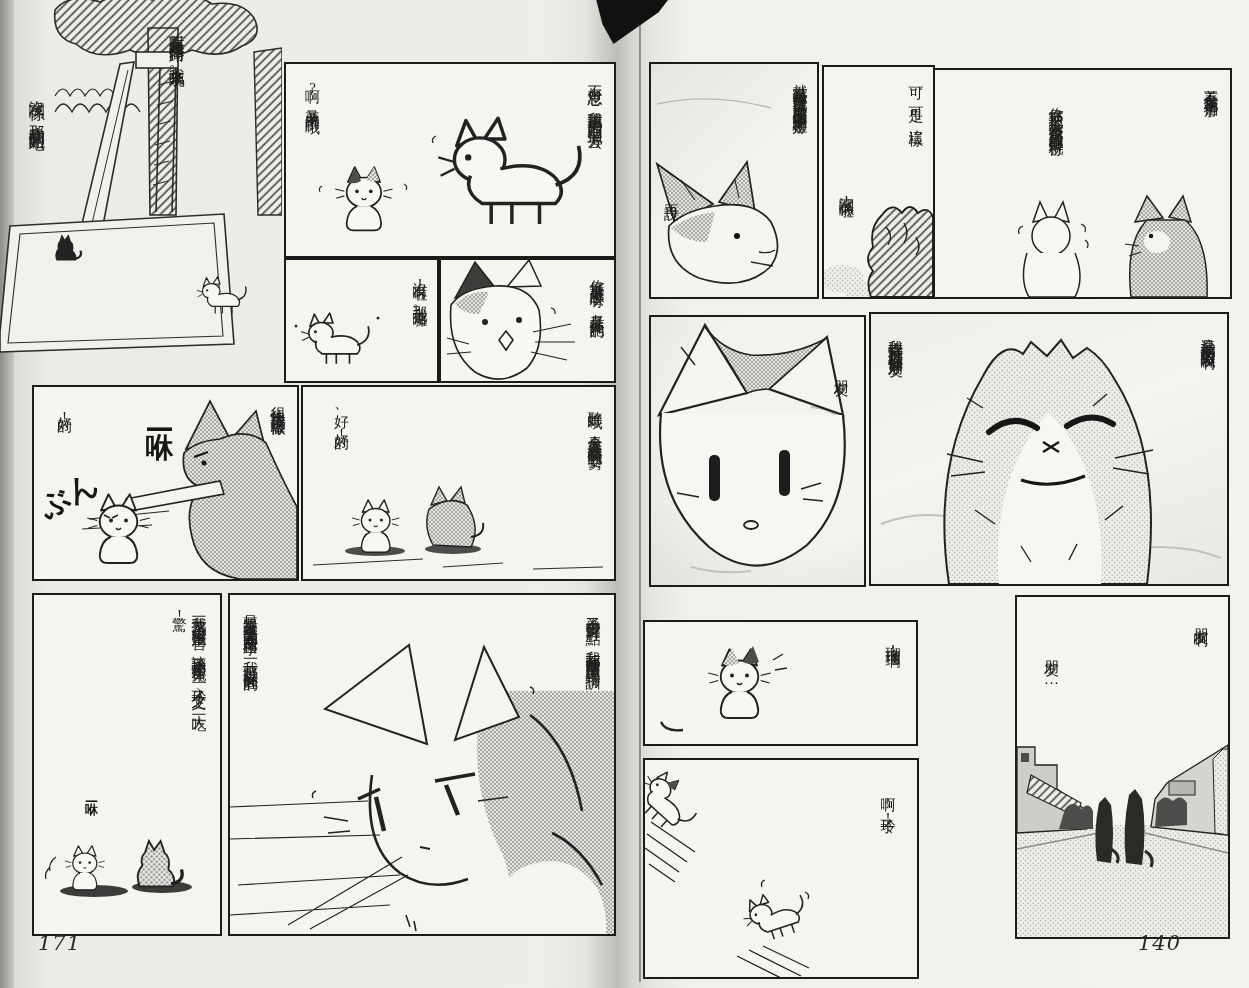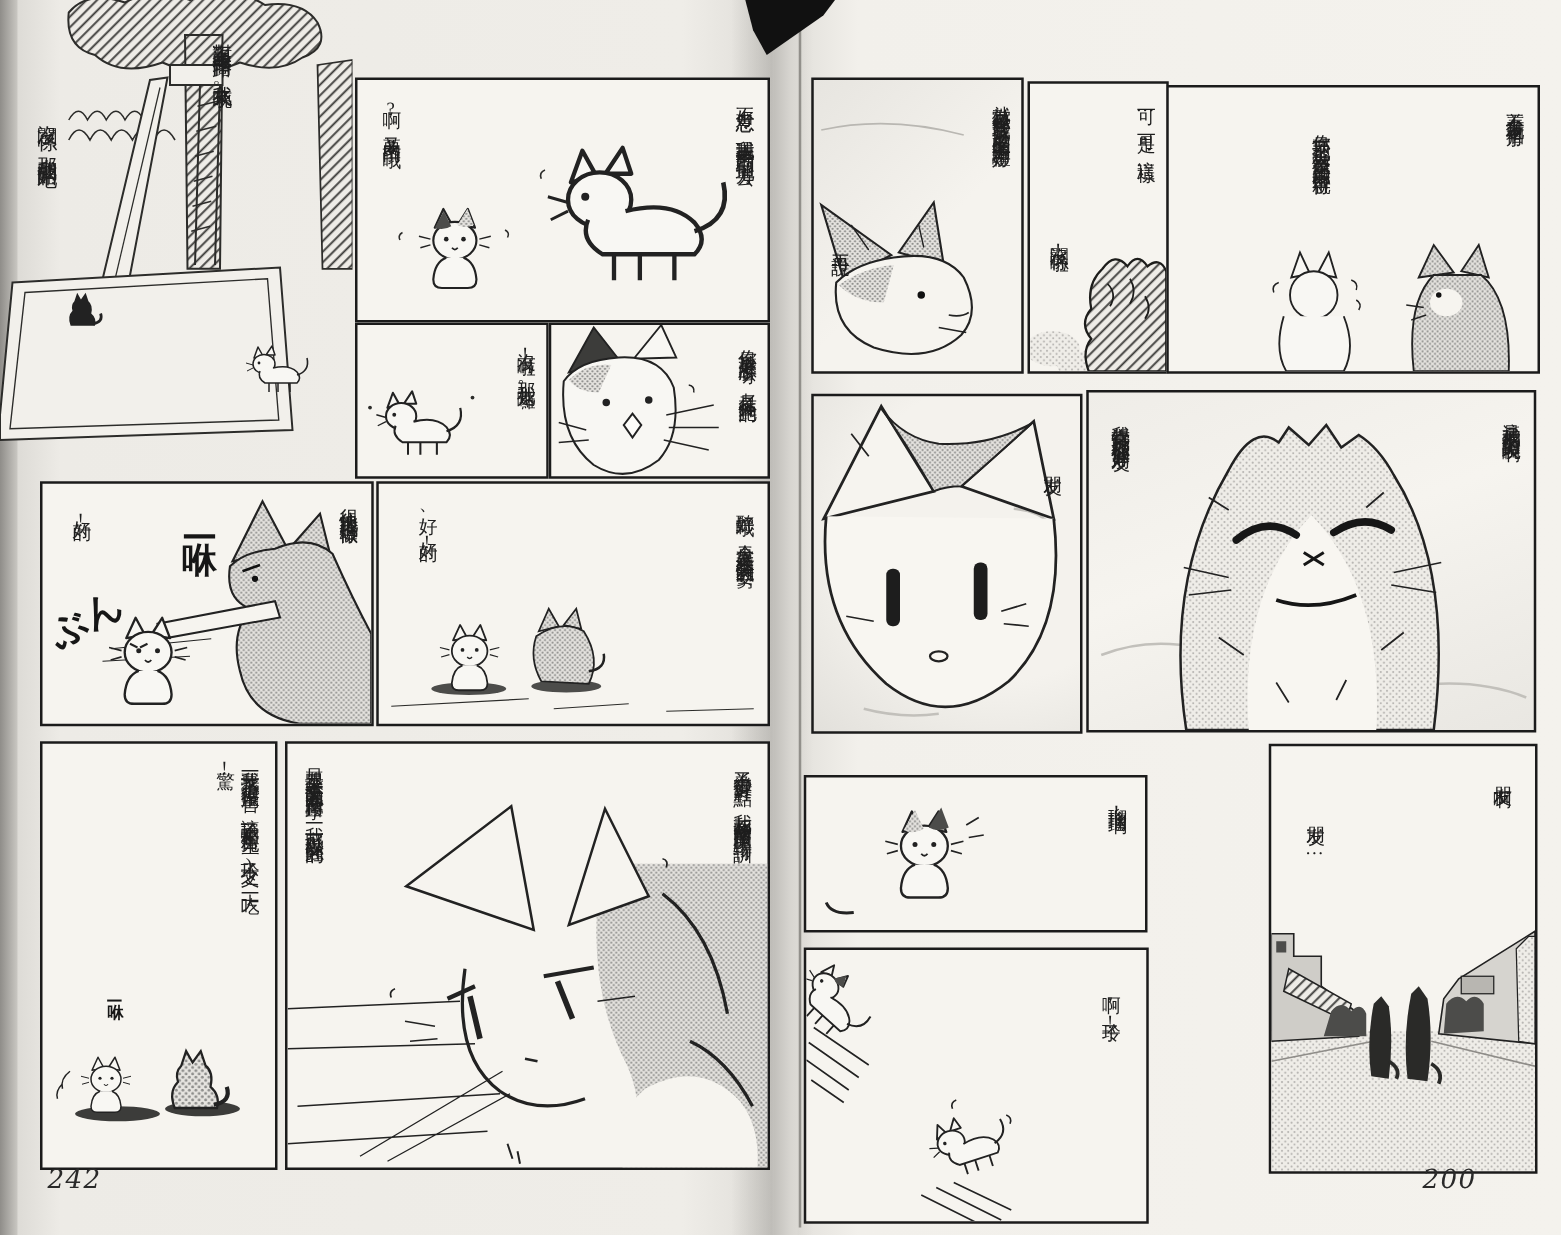--- a/index.html
+++ b/index.html
@@ -213,21 +213,21 @@
       <path d="M190,252 l10,2" stroke="#222" stroke-width="2"></path>
       <path d="M118,226 l-24,-4 M120,236 l-22,2 M248,206 l30,-4" stroke="#222" stroke-width="1.4"></path>
       <path d="M0,212 L138,206 M0,244 L150,240 M8,290 L170,280 M0,320 L160,310 M58,330 L172,262 M80,334 L178,280" stroke="#222" stroke-width="1.1"></path>
       <path d="M86,196 q-5,2 -3,7 M300,92 q5,1 3,7" fill="none" stroke="#222" stroke-width="1.4"></path>
       <path d="M176,320 l4,12 M184,326 l2,10" stroke="#222" stroke-width="1.6"></path>
     </svg>
     <div class="vtext" style="right:12px;top:10px;height:120px">為了變得更壯一點,我和喬路喬路展開了一場特訓。</div>
     <div class="vtext" style="left:10px;top:8px;height:102px">只要跟著本事高強的喬路喬路學,我一定可以變強壯的!</div>
   </div>
 
-  <div class="pagenum" style="left:38px;top:931px">242</div>
+  <div class="pagenum" style="left:38px;top:931px">171</div>
 
   <div class="panel" style="left:649px;top:62px;width:166px;height:233px;background:linear-gradient(135deg,#e7e5e0 0%,#f5f3ee 55%)">
     <svg class="art" viewBox="0 0 166 233">
       <path d="M6,40 Q60,28 120,44" fill="none" stroke="#b9b7b2" stroke-width="1.4"></path>
       <g>
         <polygon points="24,160 6,100 62,140" fill="url(#tone)" stroke="#222" stroke-width="1.7"></polygon>
         <polygon points="68,138 96,98 104,148" fill="url(#tone)" stroke="#222" stroke-width="1.7"></polygon>
         <path d="M18,162 Q14,200 48,214 Q92,228 118,204 Q134,186 120,158 Q104,136 64,142 Q34,146 18,162 Z" fill="#f6f4ef" stroke="#222" stroke-width="1.7"></path>
         <path d="M20,164 Q40,150 64,148 L56,178 Q34,178 20,164 Z" fill="url(#tone)"></path>
         <circle cx="86" cy="172" r="3" fill="#111"></circle>
@@ -355,14 +355,14 @@
       <g>
         <path d="M82,206 q-6,30 -2,58 l14,2 q4,-32 0,-58 l-6,-8 Z" fill="#2a2a28"></path>
         <path d="M112,198 q-7,34 -3,68 l16,2 q5,-36 0,-66 l-7,-10 Z" fill="#2a2a28"></path>
         <path d="M94,252 q10,6 6,14 M128,254 q10,6 6,16" stroke="#2a2a28" stroke-width="3" fill="none"></path>
       </g>
     </svg>
     <div class="vtext" style="right:18px;top:20px;height:84px">朋友啊…</div>
     <div class="vtext" style="left:24px;top:52px;height:92px">朋友……</div>
   </div>
 
-  <div class="pagenum" style="left:1138px;top:931px">200</div>
+  <div class="pagenum" style="left:1138px;top:931px">140</div>
 </div>
 
 </body></html>

